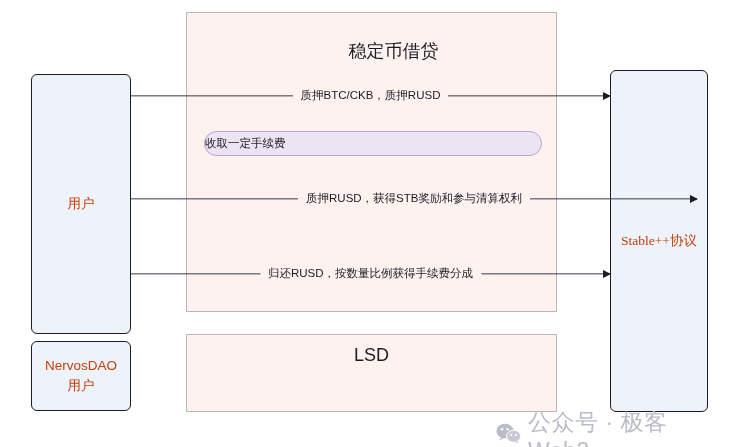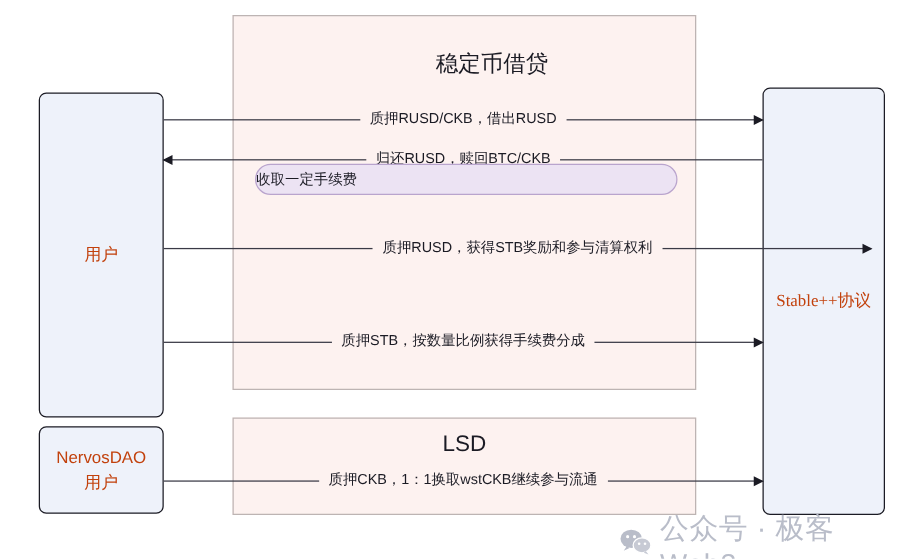--- a/index.html
+++ b/index.html
@@ -150,50 +150,40 @@
     </span>
   </div>
 
   <div class="actor" id="actor-protocol">
     <span class="lbl">Stable++协议</span>
   </div>
 
   <div class="flow" id="flow-borrow">
     <div class="line"></div>
     <div class="head right"></div>
-    <div class="flow-label">质押RUSD/CKB，借出RUSD</div>
+    <div class="flow-label">质押BTC/CKB，质押RUSD</div>
   </div>
 
-  <div class="flow" id="flow-repay">
-    <div class="line"></div>
-    <div class="head left"></div>
-    <div class="flow-label">归还RUSD，赎回BTC/CKB</div>
-  </div>
 
   <div id="fee-pill">
     <span>收取一定手续费</span>
   </div>
 
   <div class="flow" id="flow-stake-rusd">
     <div class="line"></div>
     <div class="head right"></div>
     <div class="flow-label">质押RUSD，获得STB奖励和参与清算权利</div>
   </div>
 
   <div class="flow" id="flow-stake-stb">
     <div class="line"></div>
     <div class="head right"></div>
-    <div class="flow-label">质押STB，按数量比例获得手续费分成</div>
+    <div class="flow-label">归还RUSD，按数量比例获得手续费分成</div>
   </div>
 
-  <div class="flow" id="flow-lsd">
-    <div class="line"></div>
-    <div class="head right"></div>
-    <div class="flow-label">质押CKB，1：1换取wstCKB继续参与流通</div>
-  </div>
 
   <div id="watermark">
     <span class="wm-icon">
       <svg width="26" height="21" viewBox="0 0 26 21" xmlns="http://www.w3.org/2000/svg">
         <ellipse cx="9" cy="8" rx="8.6" ry="7.3" fill="#b9bdc9"></ellipse>
         <path d="M5.5 13.8 L3 17.6 L7.6 15.3 Z" fill="#b9bdc9"></path>
         <circle cx="6.1" cy="6.3" r="1.25" fill="#ffffff"></circle>
         <circle cx="11.6" cy="6.3" r="1.25" fill="#ffffff"></circle>
         <ellipse cx="17.6" cy="13.2" rx="7.1" ry="6" fill="#c7cad4" stroke="#ffffff" stroke-width="1"></ellipse>
         <path d="M20.6 17.8 L22.8 20.6 L19.1 19.1 Z" fill="#c7cad4"></path>

